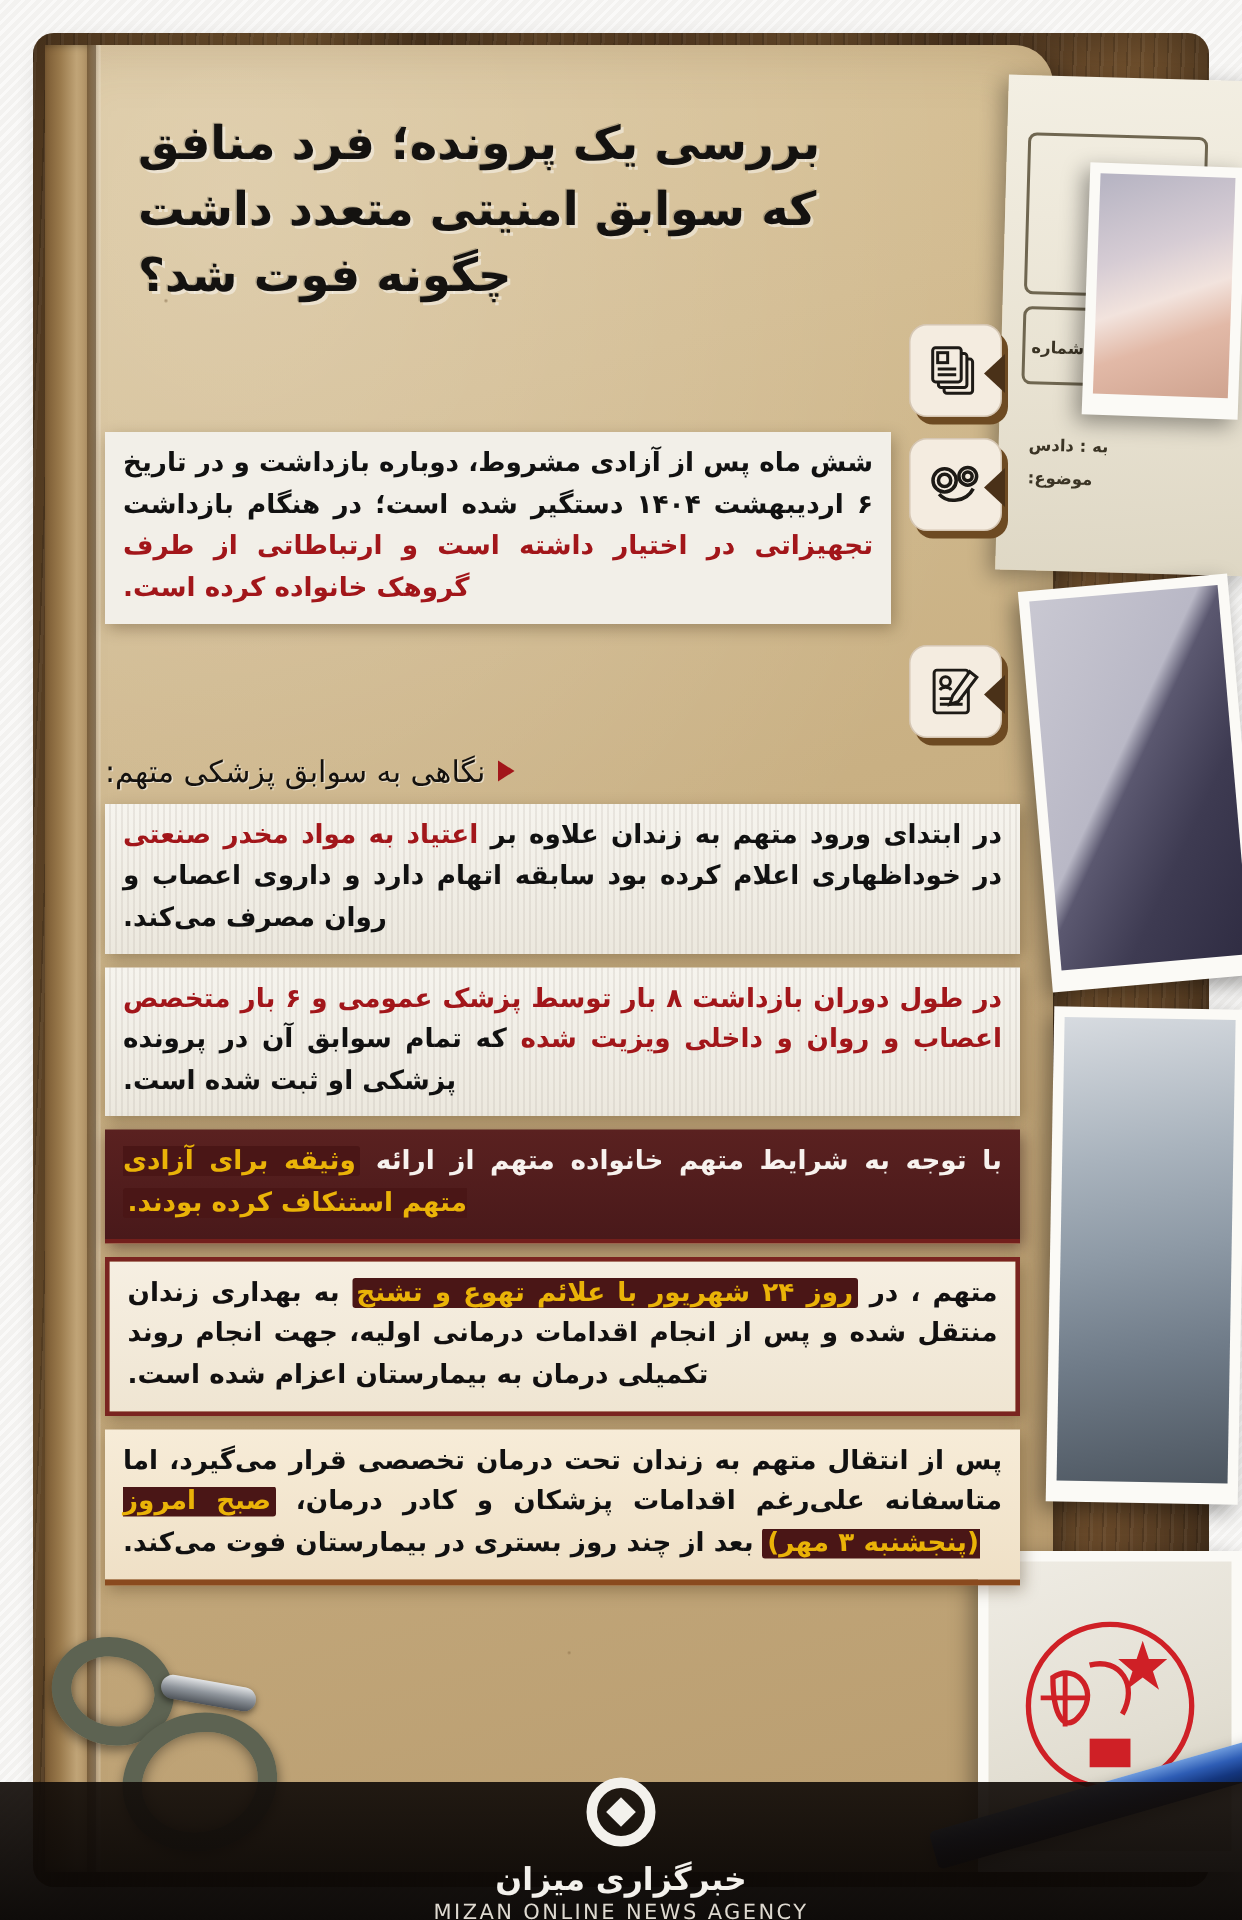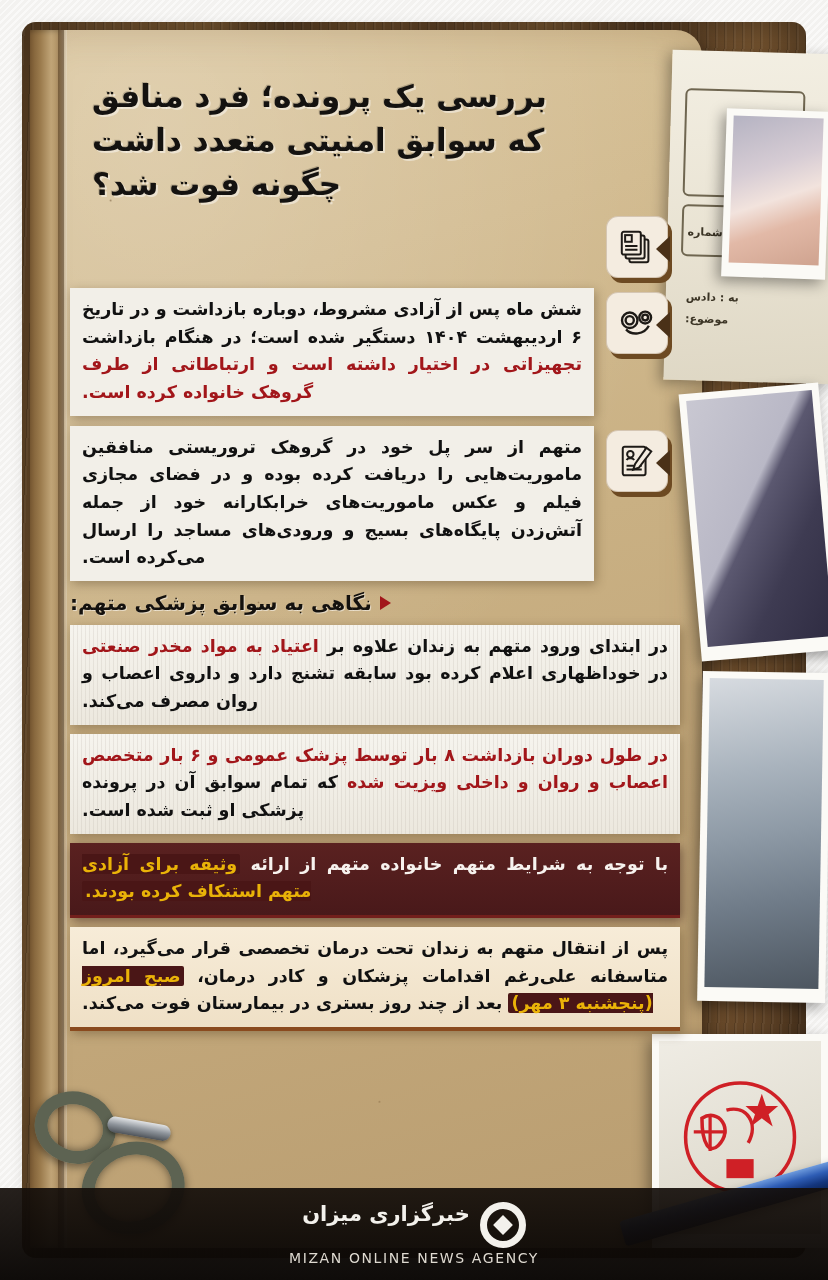--- a/index.html
+++ b/index.html
@@ -179,21 +179,21 @@
   
   .fullrow{ margin-bottom:9px; }
   .fullrow .card{ width:100%; }
 
   
   .section-head{
     display:flex; align-items:center; justify-content:flex-end; gap:8px;
     margin:6px 0 10px 0; direction:rtl;
   }
   .section-head .txt{
-    font-size:20px; font-weight:700; color:#14110e;
+    font-size:20px; font-weight:400; color:#14110e;
     text-shadow:1px 1px 0 rgba(255,255,255,.5);
   }
   .tri{ width:0;height:0; border-top:7px solid transparent; border-bottom:7px solid transparent;
         border-left:11px solid #a2161a; }
 
   
   .card.dark{
     background: linear-gradient(180deg,#5a2120,#49191a);
     box-shadow: 2px 3px 10px rgba(40,12,12,.5);
     border-bottom:3px solid #731f1c;
@@ -215,21 +215,21 @@
     box-shadow: 2px 3px 10px rgba(60,40,15,.35);
   }
 
   
   .footer{
     position:absolute; left:0; right:0; bottom:0; height:92px;
     background: linear-gradient(180deg, rgba(20,14,10,.92), rgba(10,7,5,.98));
     display:flex; align-items:center; justify-content:center;
   }
   .logo{ display:flex; flex-direction:column; align-items:center; gap:2px; }
-  .logo-row{ display:flex; gap:10px; direction:rtl; }
+  .logo-row{ display:flex; align-items:center; gap:10px; direction:rtl;flex-direction:column; }
   .logo-mark{
     width:46px; height:46px; border-radius:50%;
     border:7px solid #f3f1ec; position:relative;
   }
   .logo-mark::before{
     content:""; position:absolute; left:9px; top:9px; width:14px; height:14px;
     background:#f3f1ec; transform:rotate(45deg);
   }
   .logo-fa{ font-size:21px; color:#f3f1ec; font-weight:700; letter-spacing:1px; }
   .logo-en{ font-size:14px; color:#ded9d0; letter-spacing:1.6px; font-weight:400;text-align:right; }
@@ -330,36 +330,31 @@
           <svg width="38" height="38" viewBox="0 0 40 40" fill="none" stroke="#1d1a16" stroke-width="2.1">
             <rect x="5" y="5" width="24" height="30" rx="2" fill="#f4ece0"></rect>
             <circle cx="13" cy="13" r="3.4"></circle>
             <path d="M9 19c1.4-2.6 6.6-2.6 8 0"></path>
             <path d="M9 25h16M9 29h16"></path>
             <path d="M30 6l5 4-13 17-6 2 2-6z" fill="#f4ece0"></path>
           </svg>
           <span class="arrow-left"></span>
         </div>
       </div>
-      <div class="card">
-        <p>
-          <span>متهم از سر پل خود در گروهک تروریستی منافقین ماموریت‌هایی را دریافت کرده بوده و در فضای مجازی فیلم و عکس ماموریت‌های خرابکارانه خود از جمله آتش‌زدن پایگاه‌های بسیج و ورودی‌های مساجد را ارسال می‌کرده است.</span>
-        </p>
-      </div>
     </div>
 
     <div class="section-head">
       <span class="tri"></span>
       <span class="txt">نگاهی به سوابق پزشکی متهم:</span>
     </div>
 
     <div class="fullrow">
       <div class="card lined">
         <p>
-          <span>در ابتدای ورود متهم به زندان علاوه بر </span><span class="hl-red">اعتیاد به مواد مخدر صنعتی</span><span> در خوداظهاری اعلام کرده بود سابقه تشنج دارد و داروی اعصاب و روان مصرف می‌کند.</span>
+          <span>در ابتدای ورود متهم به زندان علاوه بر </span><span class="hl-red">اعتیاد به مواد مخدر صنعتی</span><span> در خوداظهاری اعلام کرده بود سابقه اتهام دارد و داروی اعصاب و روان مصرف می‌کند.</span>
         </p>
       </div>
     </div>
 
 
     <div class="fullrow">
       <div class="card lined">
         <p>
           <span class="hl-red">در طول دوران بازداشت ۸ بار توسط پزشک عمومی و ۶ بار متخصص اعصاب و روان و داخلی ویزیت شده</span><span> که تمام سوابق آن در پرونده پزشکی او ثبت شده است.</span>
         </p>
@@ -367,20 +362,27 @@
     </div>
 
     <div class="fullrow">
       <div class="card dark">
         <p>
           <span>با توجه به شرایط متهم خانواده متهم از ارائه </span><span class="mark-dark">وثیقه برای آزادی متهم استنکاف کرده بودند.</span>
         </p>
       </div>
     </div>
 
+    <div class="fullrow">
+      <div class="card outlined">
+        <p>
+          <span>متهم ، در </span><span class="mark-dark">روز ۲۴ شهریور با علائم تهوع و تشنج</span><span> به بهداری زندان منتقل شده و پس از انجام اقدامات درمانی اولیه، جهت انجام روند تکمیلی درمان به بیمارستان اعزام شده است.</span>
+        </p>
+      </div>
+    </div>
 
     <div class="fullrow">
       <div class="card tan">
         <p>
           <span>پس از انتقال متهم به زندان تحت درمان تخصصی قرار می‌گیرد، اما متاسفانه علی‌رغم اقدامات پزشکان و کادر درمان، </span><span class="mark-dark">صبح امروز (پنجشنبه ۳ مهر)</span><span> بعد از چند روز بستری در بیمارستان فوت می‌کند.</span>
         </p>
       </div>
     </div>
 
   </div>

